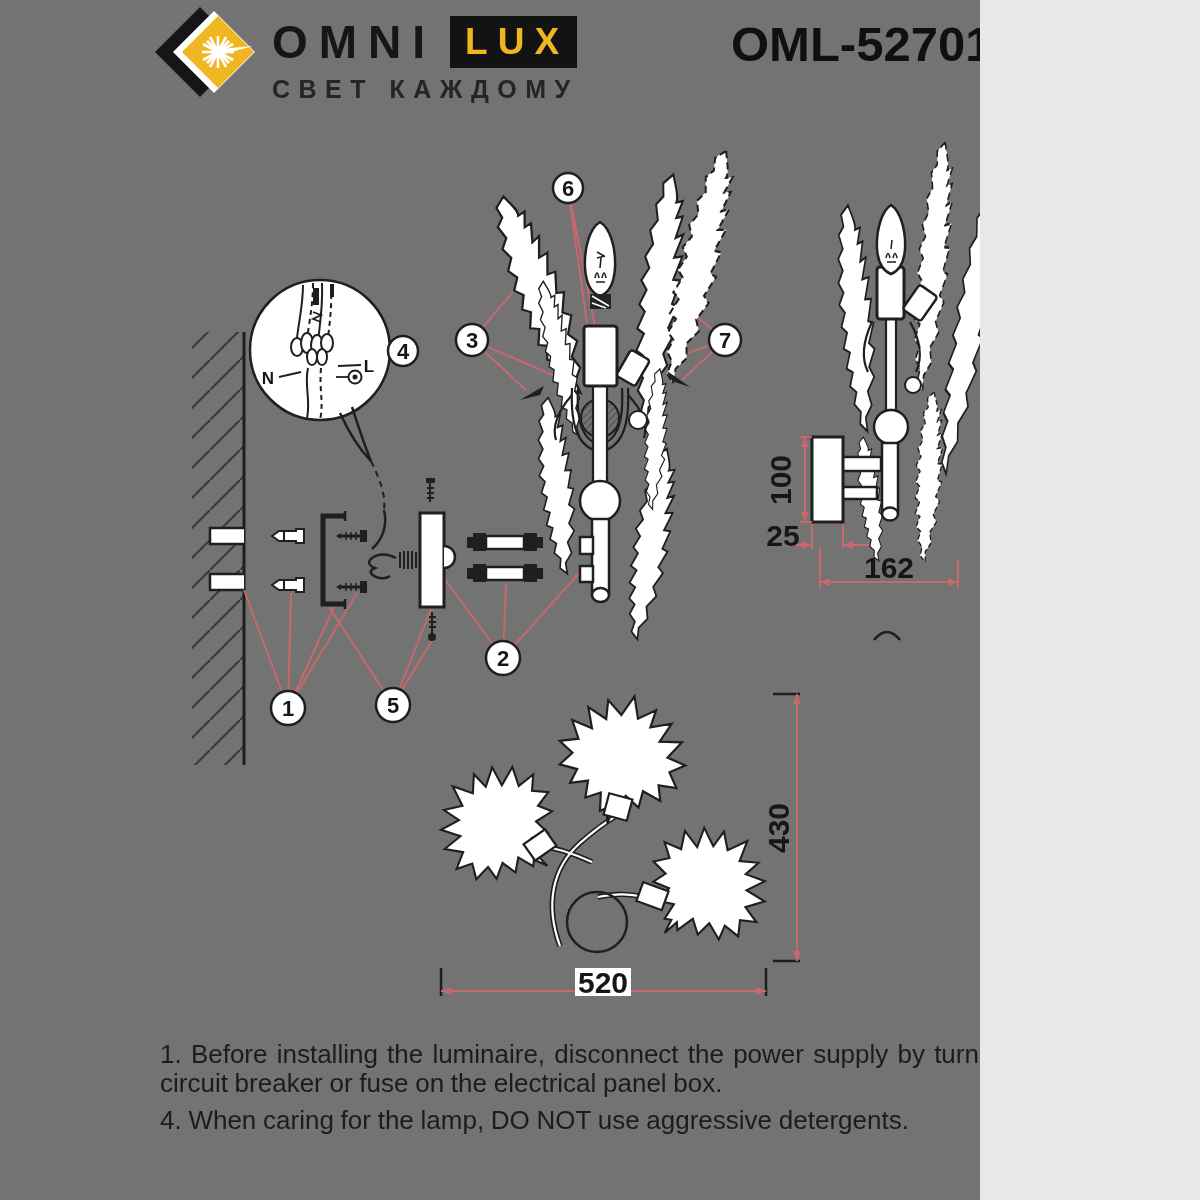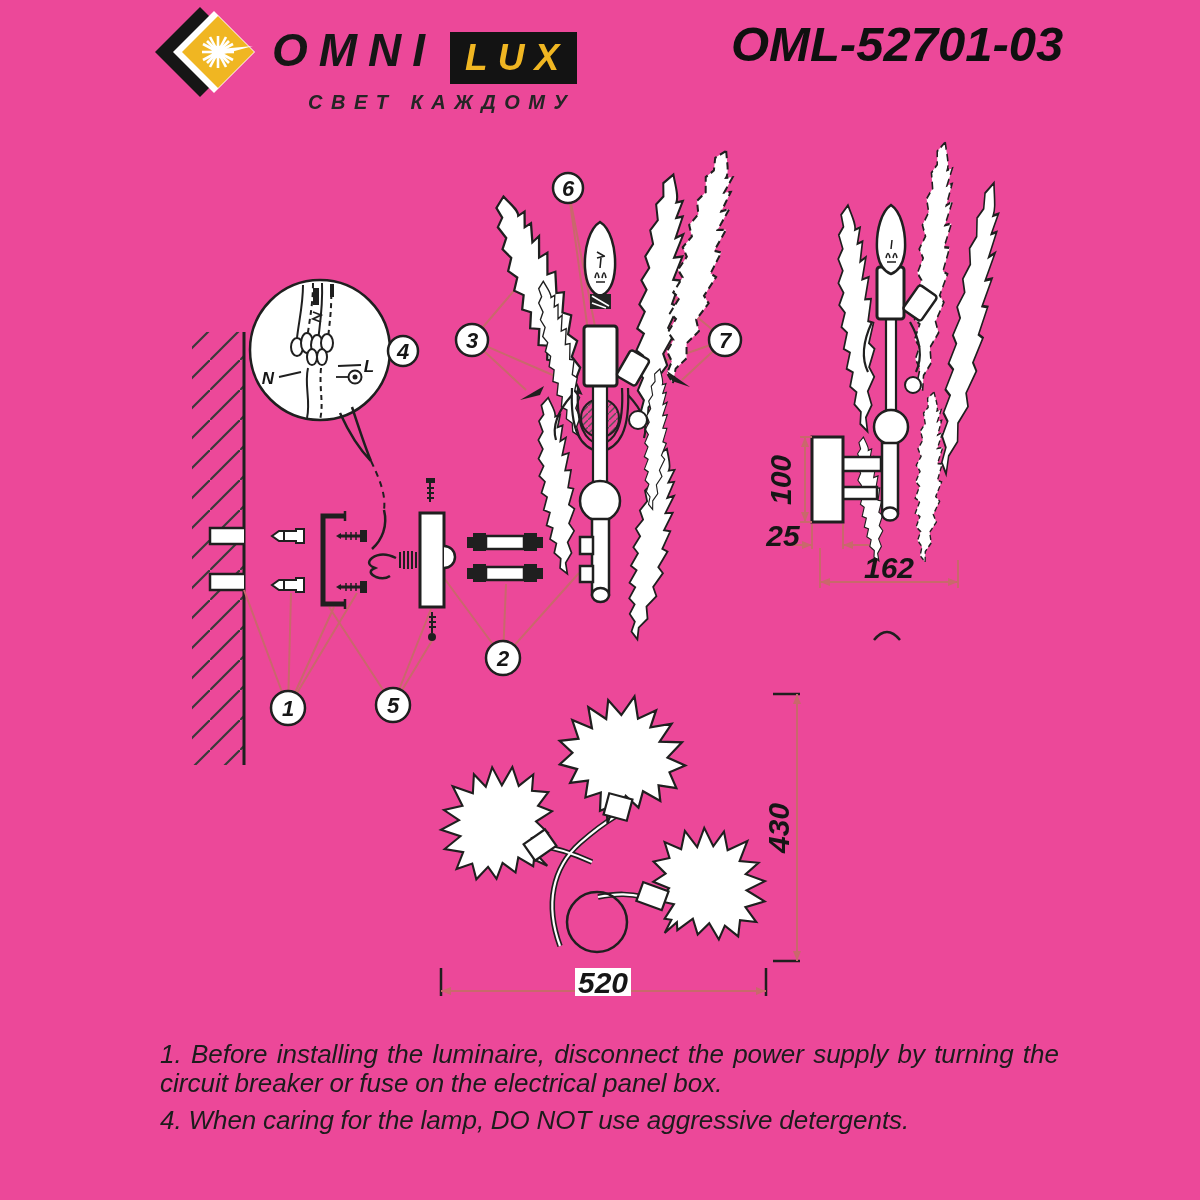--- a/index.html
+++ b/index.html
@@ -1,26 +1,26 @@
 <!DOCTYPE html>
 <html><head>
 <meta charset="utf-8">
 <style>
   html,body{margin:0;padding:0;background:#e8e8e8;}
-  .page{position:relative;width:1200px;height:1200px;background:#ec4899;overflow:hidden;
-        font-family:"Liberation Sans",sans-serif;color:#1f1f1f;font-style:italic;}
+  .page{position:relative;width:980px;height:1200px;background:#737373;overflow:hidden;
+        font-family:"Liberation Sans",sans-serif;color:#1f1f1f;}
   
   .logo{position:absolute;left:150px;top:2px;display:flex;align-items:flex-start;}
   .logo-mark{display:block;}
   .logo-text{margin-left:14px;padding-top:14px;}
   .logo-row{display:flex;align-items:center;}
   .logo-omni{font-size:46px;font-weight:bold;letter-spacing:11px;color:#161616;line-height:1;}
   .logo-lux{margin-left:14px;background:#131313;color:#f0b622;font-size:37px;font-weight:bold;
-            letter-spacing:10px;padding:7px 8px 8px 15px;line-height:1;margin-top:16px;}
-  .logo-tagline{margin-top:7px;font-size:20px;font-weight:bold;letter-spacing:8.5px;color:#252525;margin-left:36px;}
+            letter-spacing:10px;padding:7px 8px 8px 15px;line-height:1;}
+  .logo-tagline{margin-top:7px;font-size:25px;font-weight:bold;letter-spacing:8.5px;color:#252525;}
   .model{position:absolute;left:731px;top:16px;font-size:49px;font-weight:bold;color:#101010;
          letter-spacing:0px;white-space:nowrap;}
   
   .art{position:absolute;left:0;top:0;width:1200px;height:1200px;}
   .art text{font-family:"Liberation Sans",sans-serif;fill:#161616;}
   .callout-num{font-size:22px;font-weight:bold;}
   .dim-num{font-size:30px;font-weight:bold;}
   .wire-label{font-size:17px;font-weight:bold;}
   
   .instructions{position:absolute;left:152px;top:1032px;width:915px;

